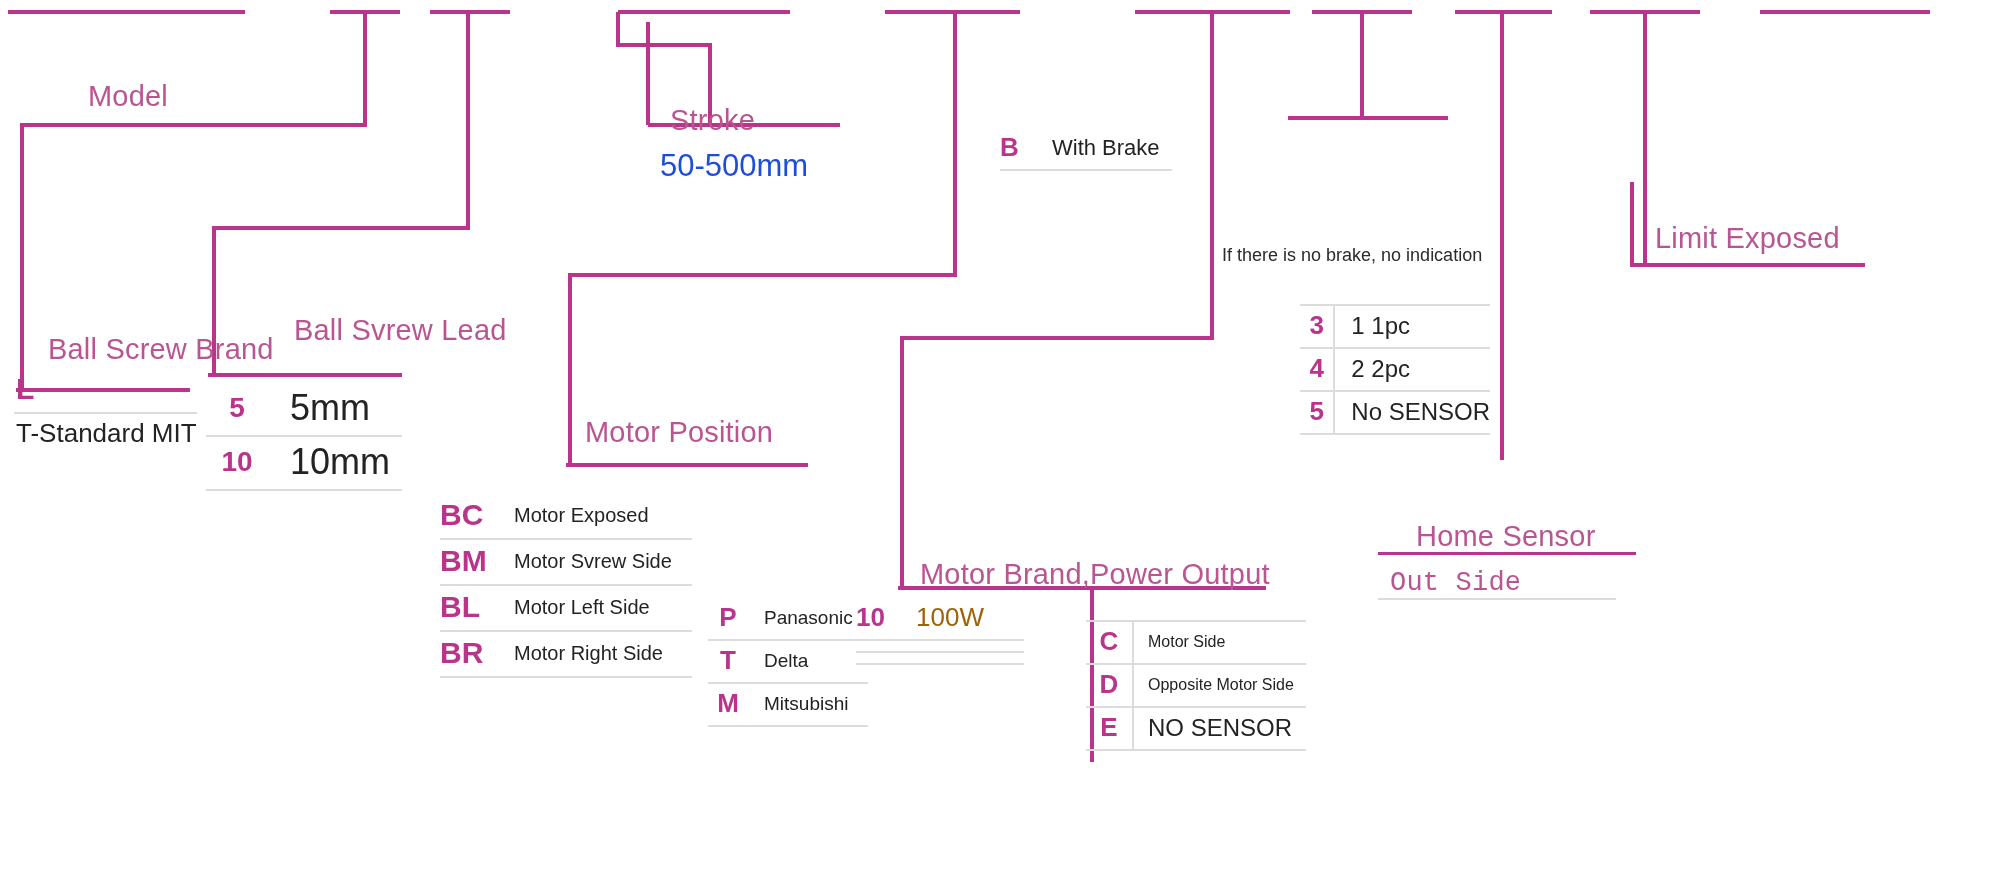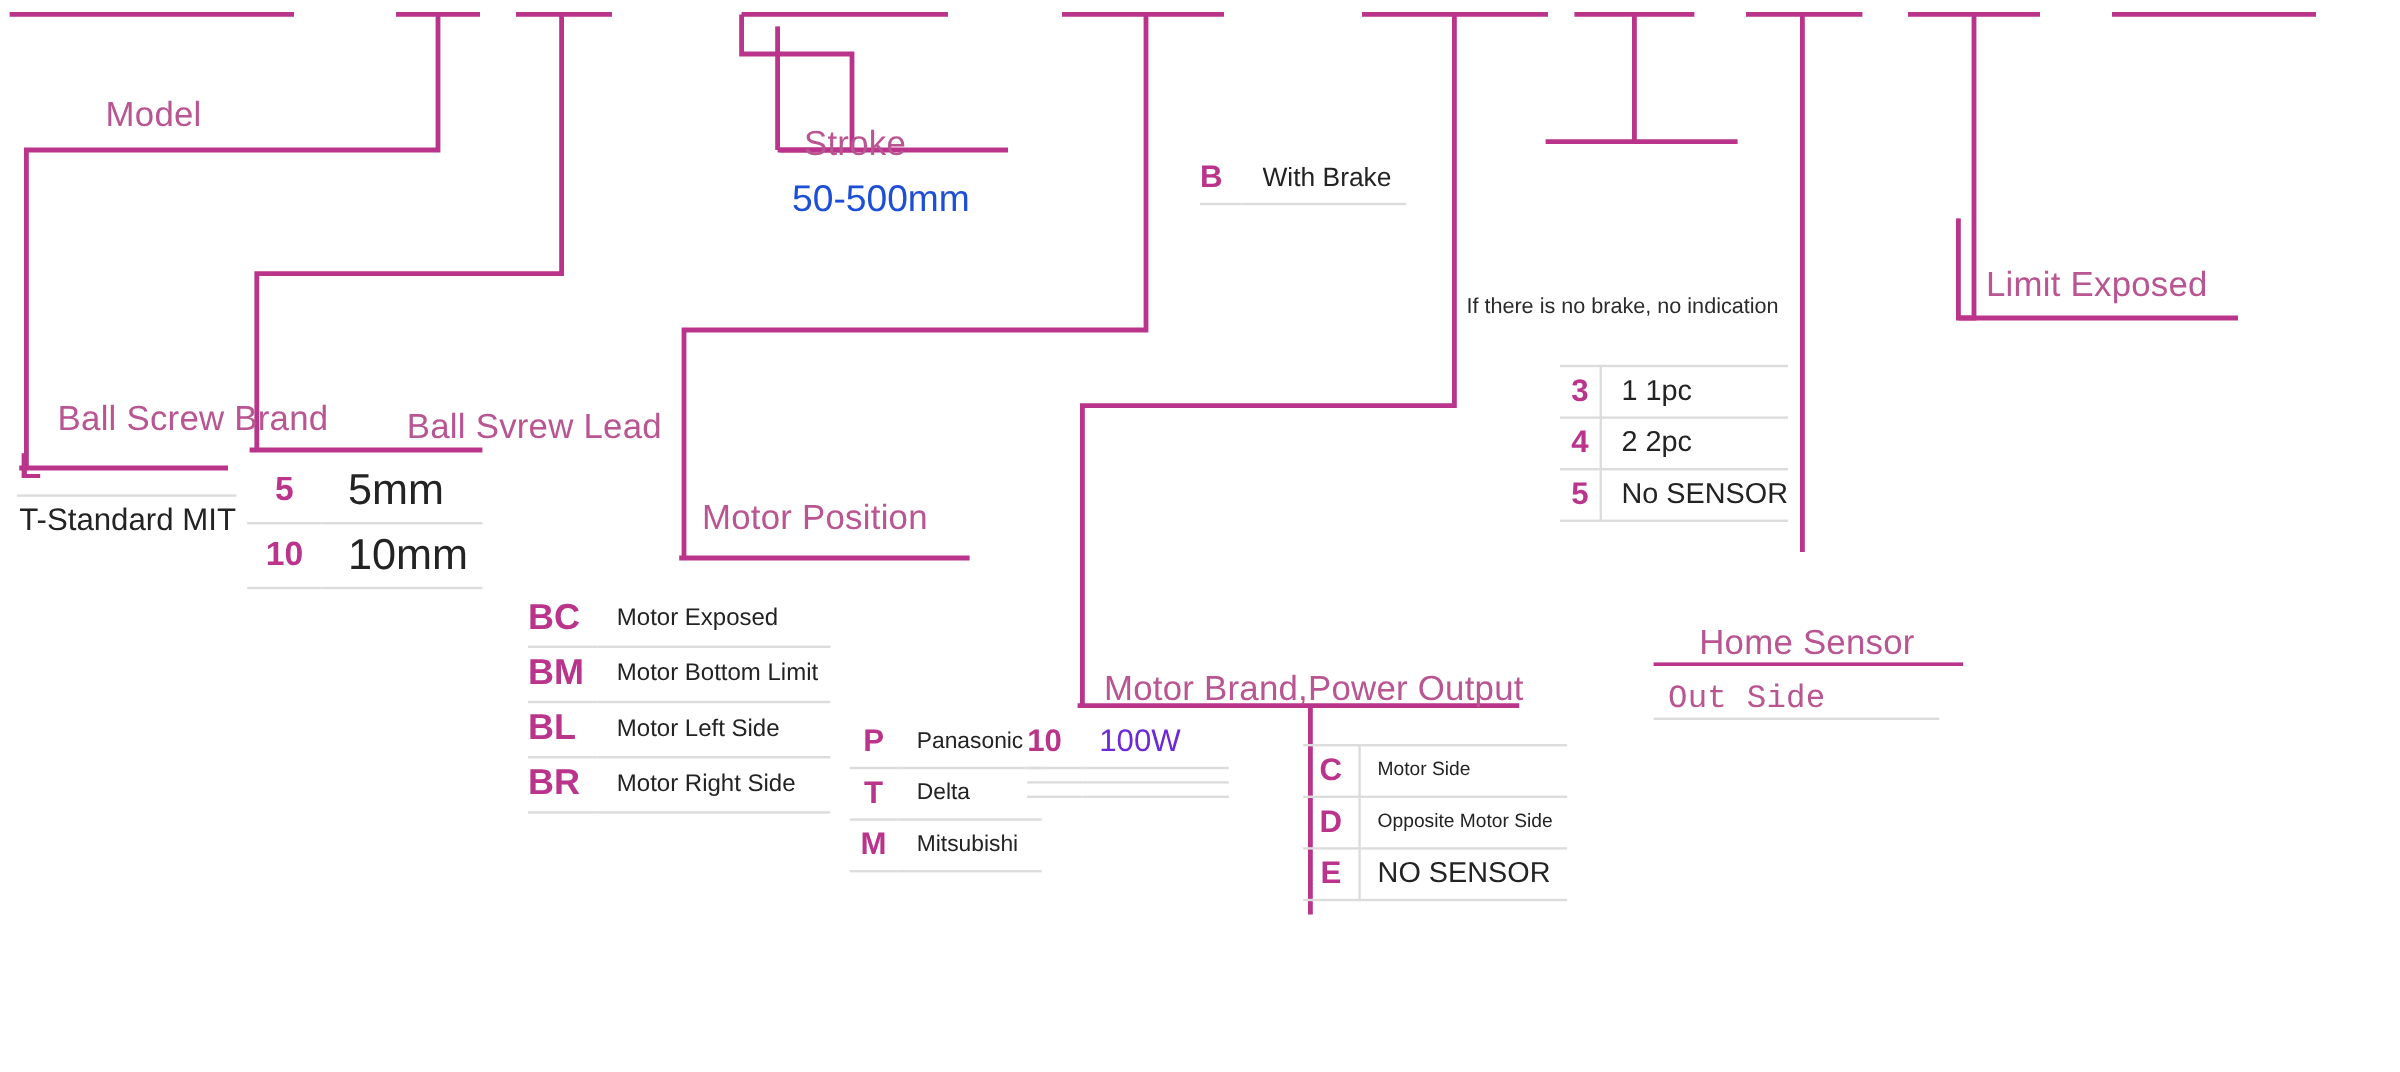--- a/index.html
+++ b/index.html
@@ -78,21 +78,21 @@
   #mpos-table td.desc { font-size: 20px; padding-left: 16px; }
 
   
   #mbrand-table { left: 708px; top: 598px; width: 160px; }
   #mbrand-table td.code { font-size: 26px; width: 40px; }
   #mbrand-table td.desc { font-size: 19px; padding-left: 16px; }
 
   
   #power-table { left: 856px; top: 598px; width: 168px; }
   #power-table td.code { font-size: 26px; width: 46px; text-align: left; }
-  #power-table td.desc { font-size: 26px; padding-left: 14px; color:#6d28d9; }
+  #power-table td.desc { font-size: 26px; padding-left: 14px; color:#a16207; }
 
   
   #brake-table { left: 1000px; top: 128px; width: 172px; }
   #brake-table td.code { font-size: 26px; width: 34px; text-align: left; }
   #brake-table td.desc { font-size: 22px; padding-left: 18px; }
 
   
   #home-table { left: 1086px; top: 620px; width: 220px; }
   #home-table td.code { font-size: 26px; width: 46px; border-right: 2px solid #dcdcdc; }
   #home-table td.desc { font-size: 16px; padding-left: 14px; }
@@ -152,21 +152,21 @@
       <polyline points="1632,182 1632,265"></polyline>
       <line x1="1630" y1="265" x2="1865" y2="265"></line>
 
     </g>
   </svg>
 
   <div class="lbl lbl-big" style="left:88px; top:80px;">Model</div>
 
   <div class="lbl lbl-big" style="left:48px; top:333px;">Ball Screw Brand</div>
 
-  <div class="lbl lbl-big" style="left:294px; top:340px;margin-left:45px;">Ball Svrew Lead</div>
+  <div class="lbl lbl-big" style="left:294px; top:314px;">Ball Svrew Lead</div>
 
   <div class="lbl lbl-big" style="left:670px; top:104px;">Stroke</div>
 
   <div class="plain" style="left:660px; top:148px; font-size:31px;">50-500mm</div>
 
   <div class="lbl lbl-big" style="left:585px; top:416px;">Motor Position</div>
 
   <div class="lbl lbl-big" style="left:920px; top:558px;">Motor Brand,Power Output</div>
 
   <div class="note" style="left:1222px; top:205px;margin-top:40px;">If there is no brake, no indication</div>
@@ -206,21 +206,21 @@
   </table>
 
   <table class="opt-table" id="mpos-table">
     <tbody>
         <tr>
           <td class="code">BC</td>
           <td class="desc">Motor Exposed</td>
         </tr>
         <tr>
           <td class="code">BM</td>
-          <td class="desc">Motor Bottom Limit</td>
+          <td class="desc">Motor Svrew Side</td>
         </tr>
         <tr>
           <td class="code">BL</td>
           <td class="desc">Motor Left Side</td>
         </tr>
         <tr>
           <td class="code">BR</td>
           <td class="desc">Motor Right Side</td>
         </tr>
       </tbody>

